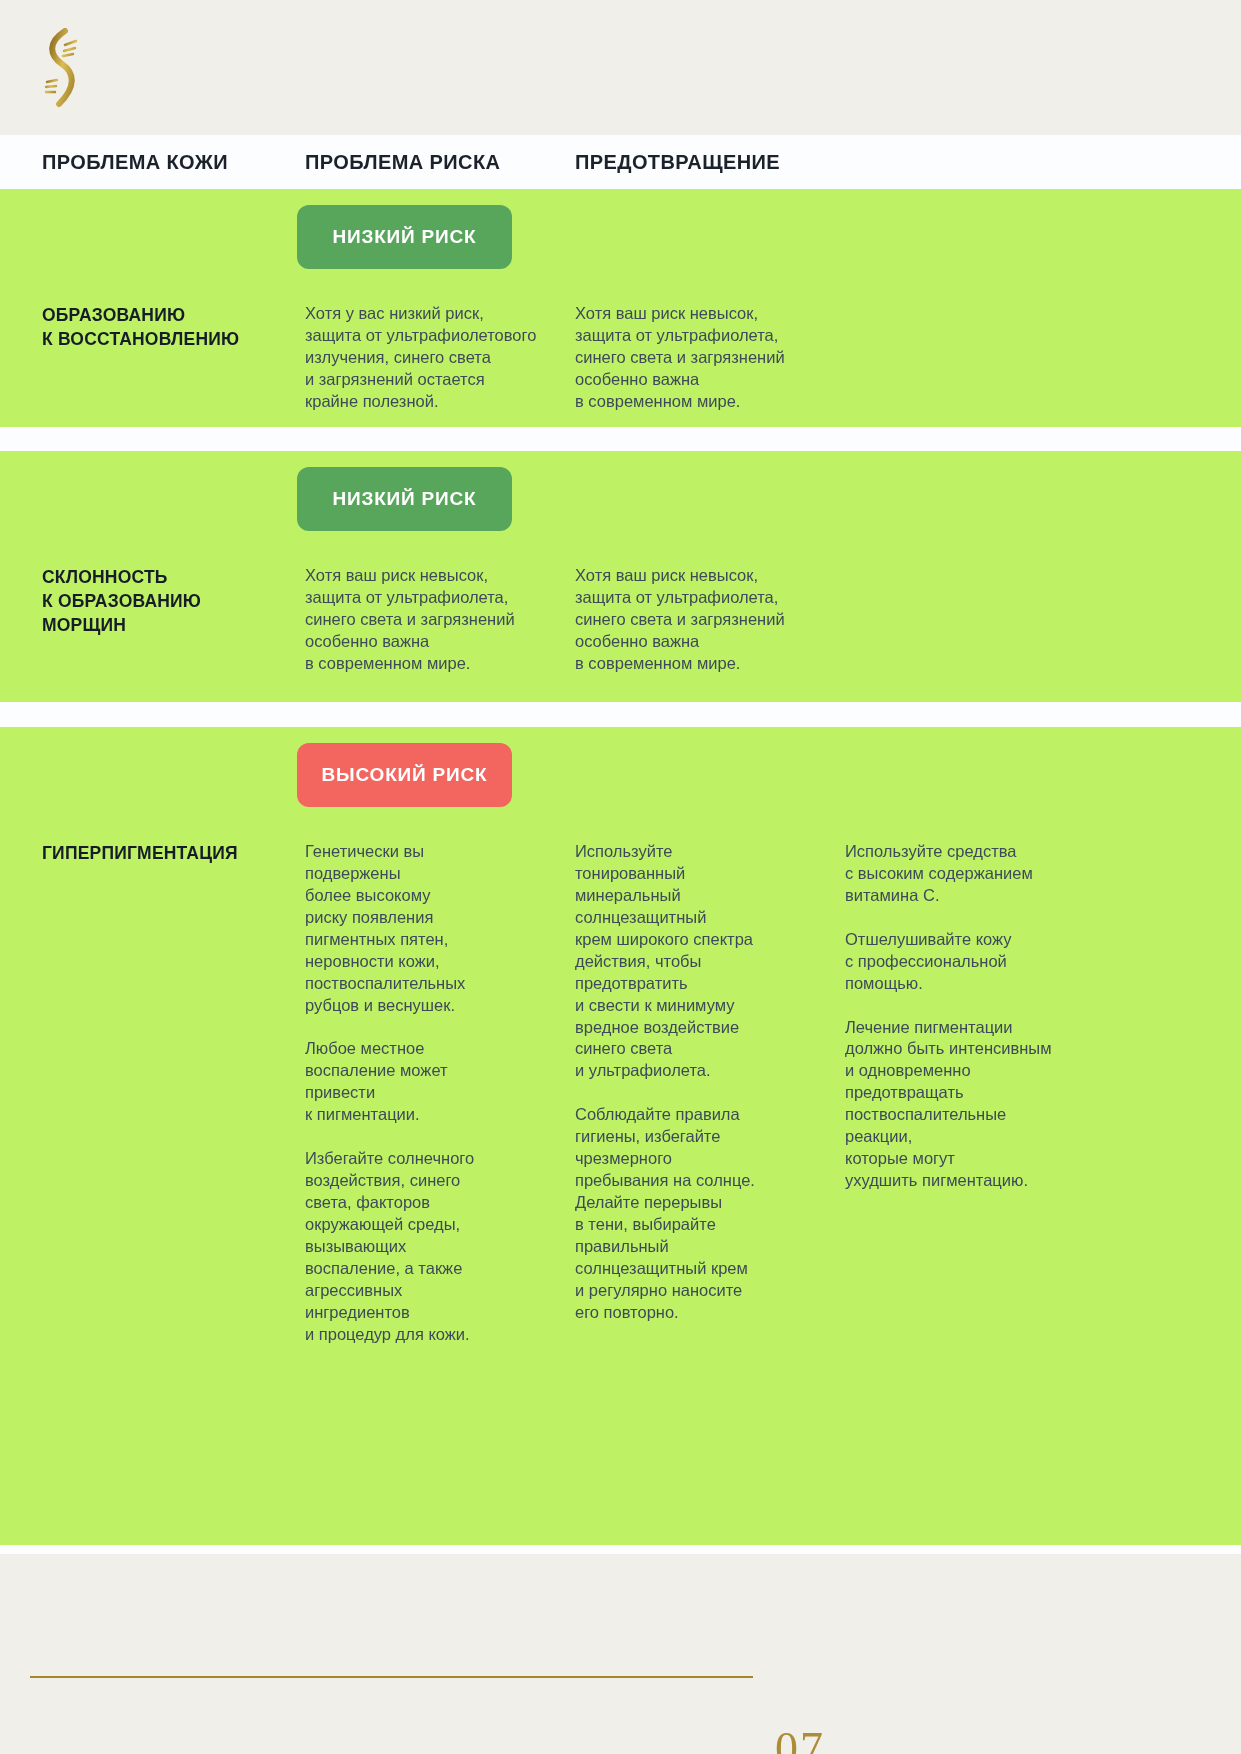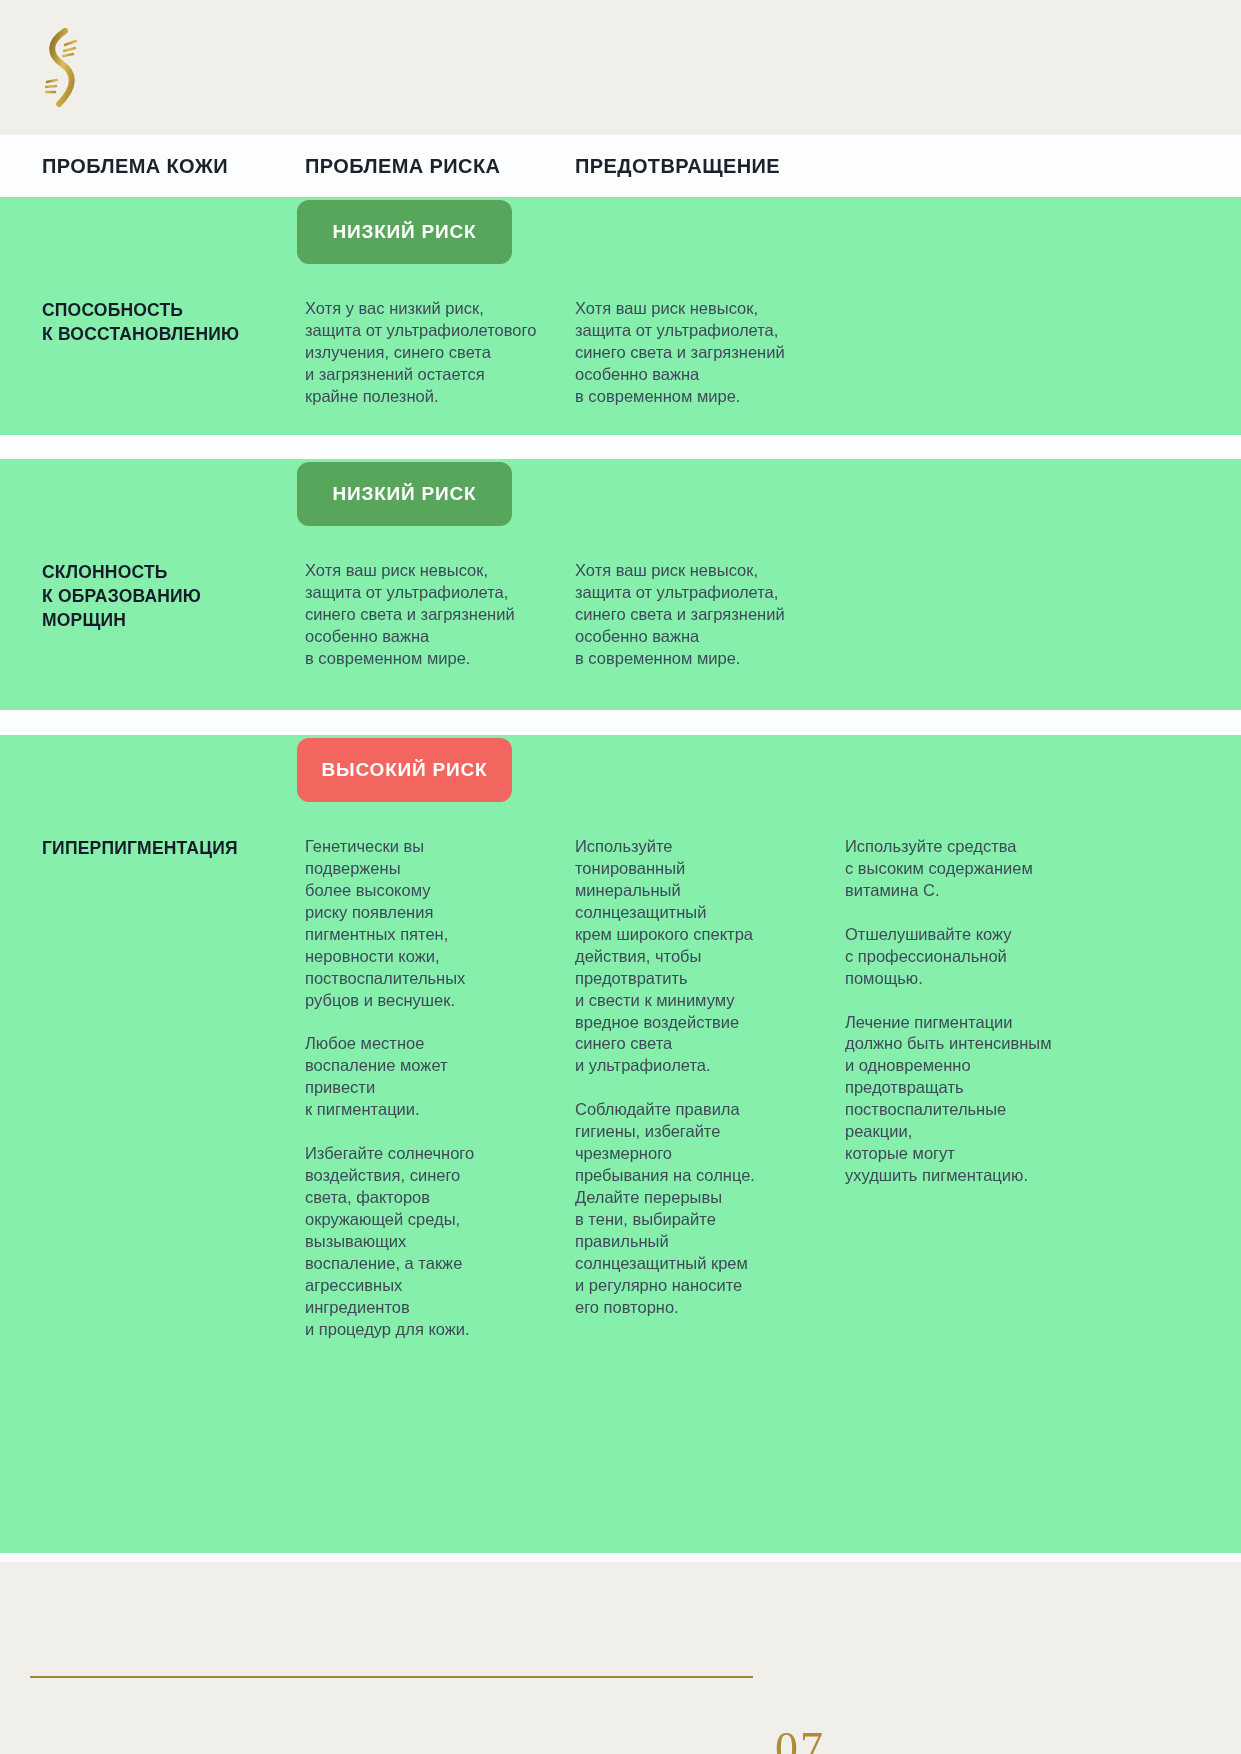--- a/index.html
+++ b/index.html
@@ -13,30 +13,30 @@
   .top-band { position:relative; height:135px; }
   .logo { position:absolute; left:40px; top:28px; width:42px; height:82px; }
 
   .table-wrap { background:#fbfdfe; padding-bottom:5px; }
 
   .grid-cols {
     display:grid;
     grid-template-columns:263px 270px 270px 1fr;
     padding-left:42px;
   }
-  .header-row { height:62px; align-items:center; }
+  .header-row { height:54px; align-items:center; }
   .header-cell {
     font-weight:bold; font-size:20px; color:#1c222c;
     letter-spacing:0.4px; padding-right:12px;
   }
 
   .risk-section {
-    background:#86efac;
+    background:#bef264;
     box-sizing:border-box;
-    padding-top:3px;
+    padding-top:16px;
     margin-bottom:24px;
   }
   .risk-section.s1 { height:238px; }
   .risk-section.s2 { height:251px; margin-bottom:25px; }
   .risk-section.s3 { height:818px; margin-bottom:4px; }
 
   .badge {
     grid-column:2;
     width:215px; height:64px; margin-left:-8px;
     border-radius:12px;
@@ -90,21 +90,21 @@
       <div class="header-cell">ПРОБЛЕМА КОЖИ</div>
       <div class="header-cell">ПРОБЛЕМА РИСКА</div>
       <div class="header-cell">ПРЕДОТВРАЩЕНИЕ</div>
     </div>
 
     <div class="risk-section s1">
       <div class="grid-cols">
         <div class="badge" style="background-color: rgb(88, 166, 92);">НИЗКИЙ РИСК</div>
       </div>
       <div class="content-row grid-cols">
-        <div class="cell-title">СПОСОБНОСТЬ
+        <div class="cell-title">ОБРАЗОВАНИЮ
 К ВОССТАНОВЛЕНИЮ</div>
         <div class="cell-text">Хотя у вас низкий риск,
 защита от ультрафиолетового
 излучения, синего света
 и загрязнений остается
 крайне полезной.</div>
         <div class="cell-text">Хотя ваш риск невысок,
 защита от ультрафиолета,
 синего света и загрязнений
 особенно важна

